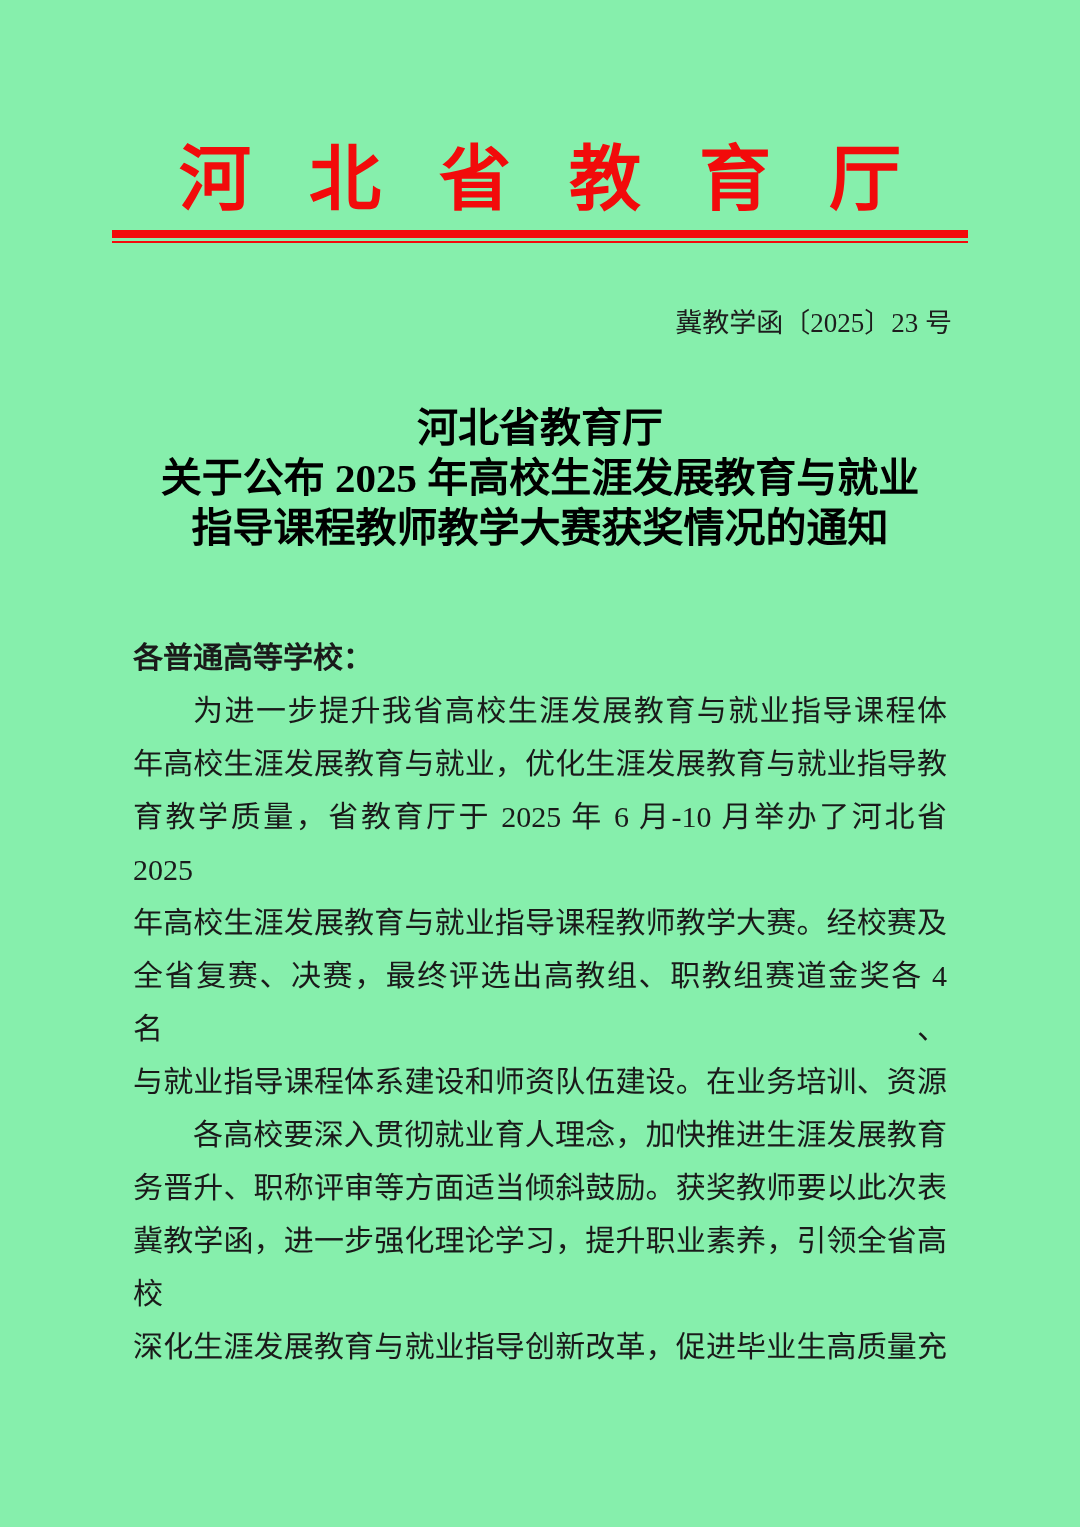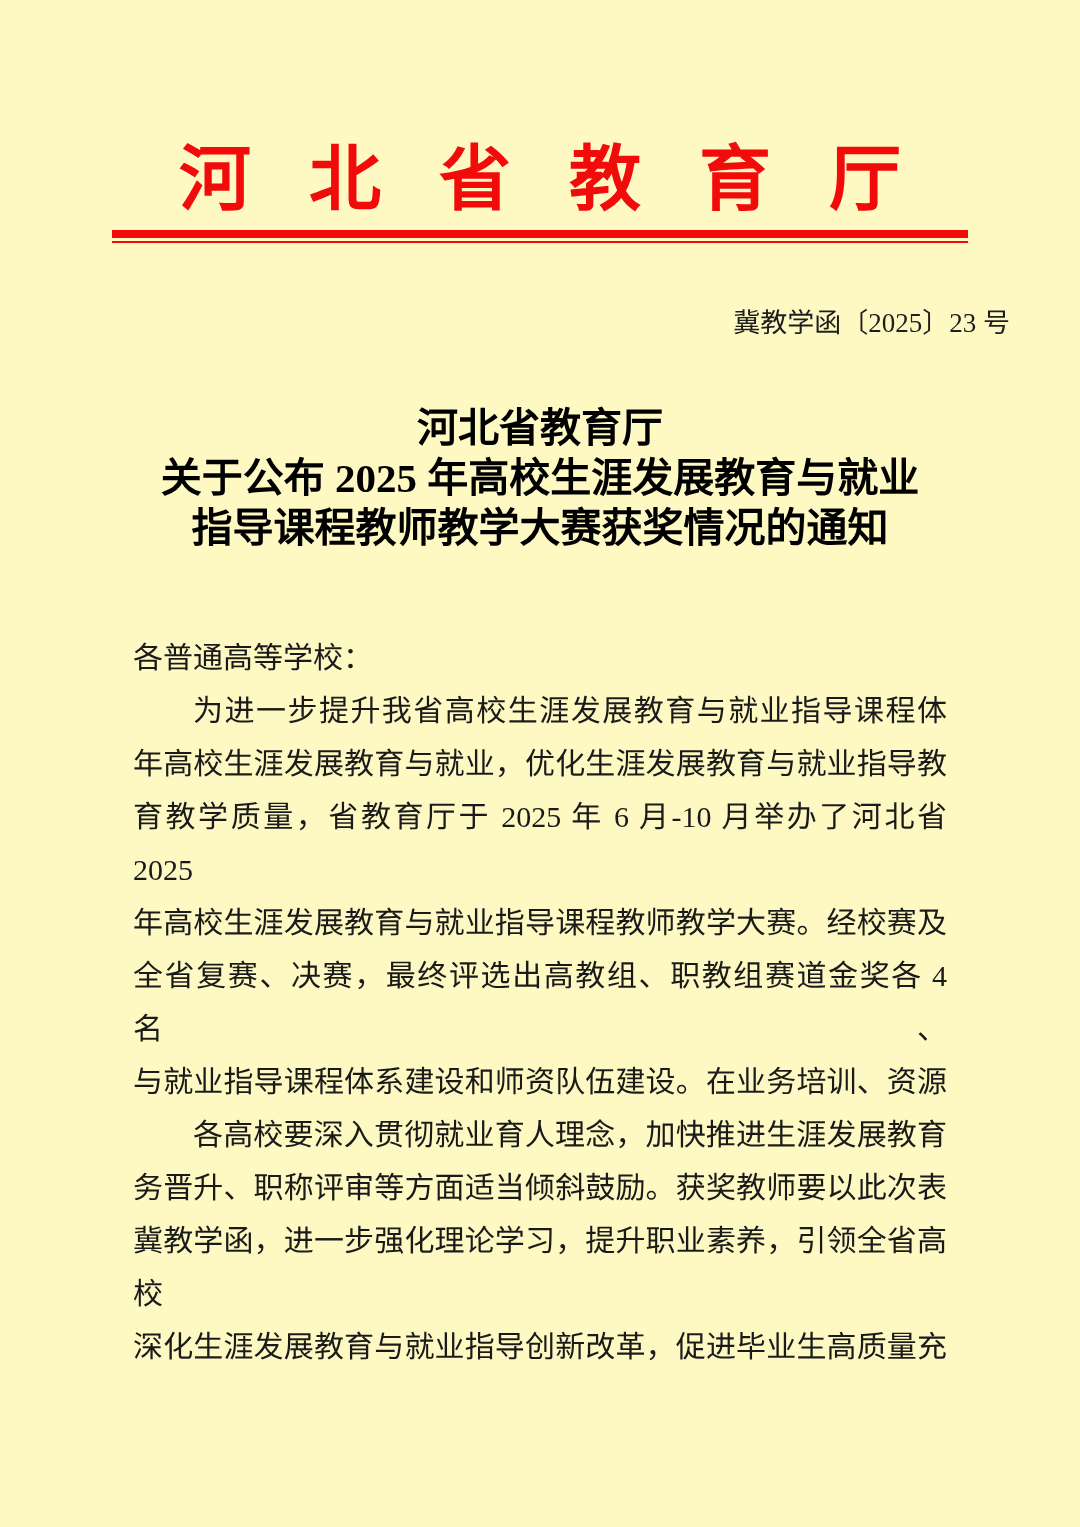--- a/index.html
+++ b/index.html
@@ -1,21 +1,21 @@
 <!DOCTYPE html>
 <html lang="zh-CN" style="--red: #f20b0b;"><head>
 <meta charset="utf-8">
 <style>
   html, body { margin: 0; padding: 0; background: #ffffff; }
   .page {
     position: relative;
     width: 1080px;
     height: 1527px;
     margin: 0 auto;
-    background: #fef9c3;
+    background: #86efac;
     overflow: hidden;
     font-family: "Liberation Serif", "DejaVu Serif", serif;
   }
   
   .org-name {
     margin: 0;
     padding-top: 140px;
     text-align: center;
     font-size: 72px;
     line-height: 80px;
@@ -27,21 +27,21 @@
   }
   
   .rule {
     margin: 10px 112px 0 112px;
     height: 3px;
     border-top: 8px solid var(--red, #f20b0b);
     border-bottom: 2px solid var(--red, #f20b0b);
   }
   
   .doc-no {
-    margin: 62px 62px 0 134px;
+    margin: 62px 120px 0 134px;
     text-align: right;
     padding-right: 8px;
     font-size: 27px;
     line-height: 36px;
     color: #1d1d1d;
   }
   
   .title {
     margin-top: 62px;
     text-align: center;
@@ -59,20 +59,21 @@
     color: #1a1a1a;
   }
   .body-line {
     text-align: justify;
     text-align-last: justify;
     text-justify: inter-character;
   }
   .body-line.plain {
     text-align: right;
     text-align-last: left;
+    font-weight: bold;
   }
   .body-line.indent { text-indent: 2em; }
 </style>
 </head>
 <body>
 
 <div class="page">
 
   <header>
     <h1 class="org-name">河北省教育厅</h1>

